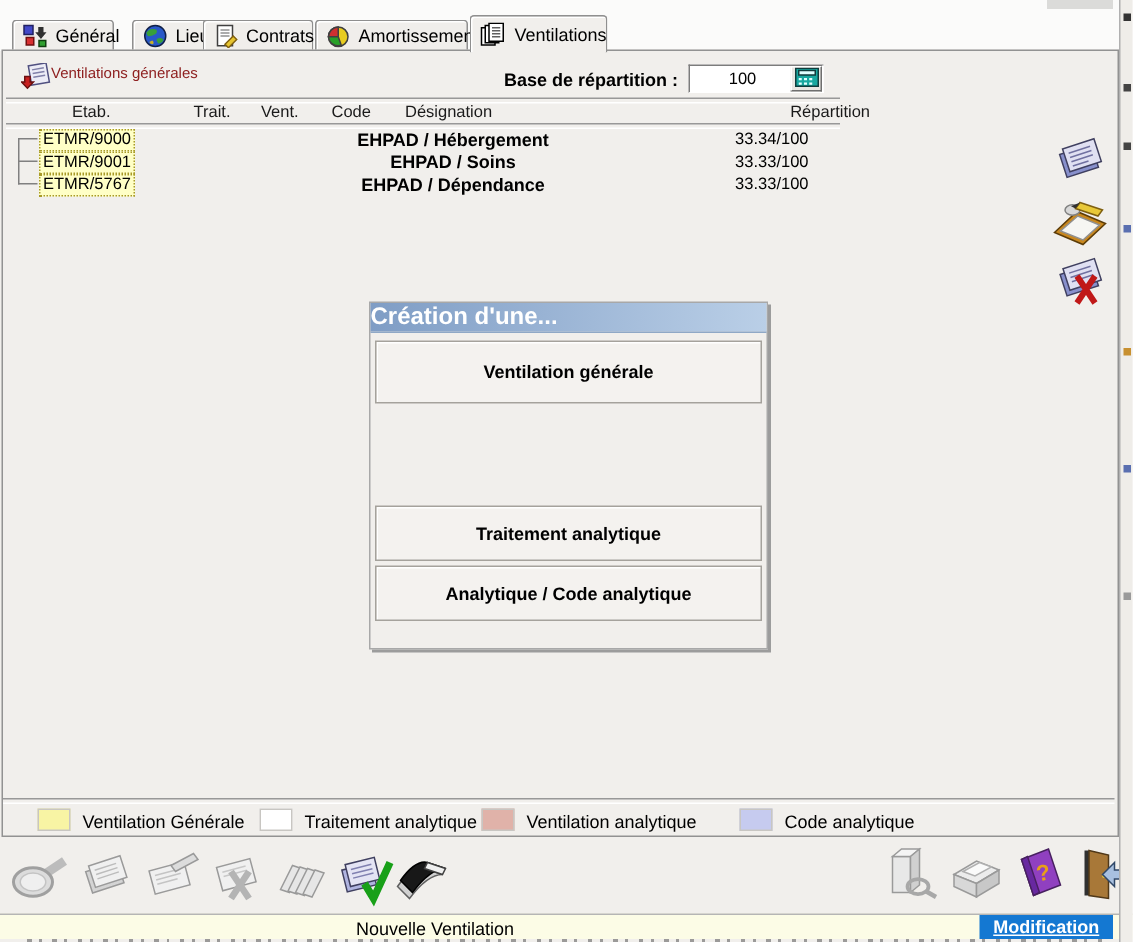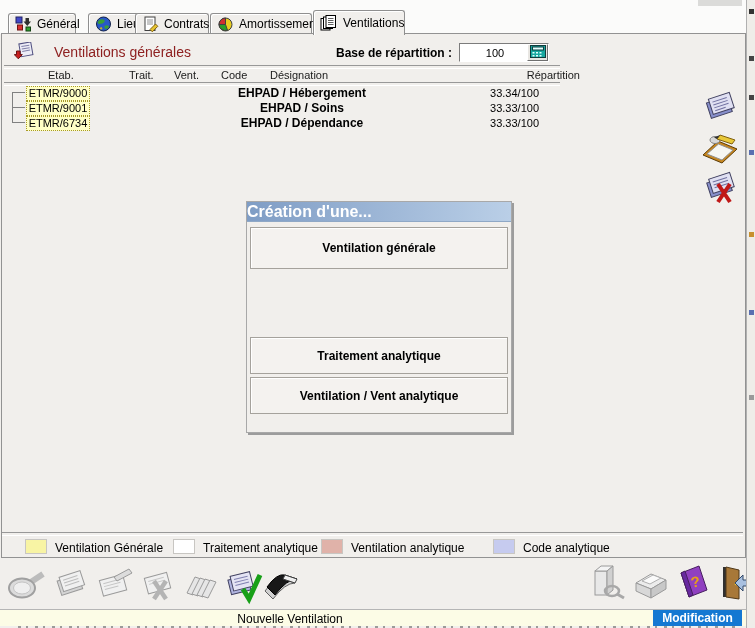--- a/index.html
+++ b/index.html
@@ -9,21 +9,21 @@
   .tabstrip { position:absolute; left:0; top:0; width:755px; height:34px; background:#fbfbfa; }
   .tab { position:absolute; display:flex; align-items:center; gap:5px; padding:0 6px; box-sizing:border-box;
          top:13px; height:21px; background:#f0eeeb; border:1px solid #8f8f8f; border-bottom:none;
          border-top-left-radius:3px; border-top-right-radius:3px; box-shadow:inset 1px 1px 0 #fff;
          font-size:12px; cursor:default; }
   .tab.active { top:10px; height:25px; background:#f1efec; z-index:6; }
   .tab svg { flex:0 0 auto; }
   
   .panel { position:absolute; left:1px; top:33px; width:743px; height:523px;
            background:#f1efec; border:1px solid #929292; }
-  .ptitle { position:absolute; left:52px; top:10px; font-size:14px; }
+  .ptitle { position:absolute; left:32px; top:10px; font-size:10px; }
   .hicon { position:absolute; left:12px; top:8px; }
   .baselabel { position:absolute; left:290px; top:12px; width:160px; text-align:right; font-weight:bold; font-size:12px; }
   .basefield { position:absolute; left:457px; top:9px; width:90px; height:19px; background:#fff;
                border:1px solid; border-color:#7c7c7c #ffffff #ffffff #7c7c7c; box-sizing:border-box; }
   .basefield input { position:absolute; left:0; top:0; width:64px; height:100%; border:none; background:#fff;
                text-align:center; font-family:"Liberation Sans",sans-serif; font-size:11px; padding:0 3px; outline:none; }
   .calcbtn { position:absolute; right:0; top:0; width:21px; height:17px; background:#e8e6e2;
              border:1px solid; border-color:#ffffff #6f6f6f #6f6f6f #ffffff; box-sizing:border-box; padding:0; cursor:pointer; }
   .groove { position:absolute; height:2px; border-top:1px solid #989898; border-bottom:1px solid #ffffff; }
   .colhdr { position:absolute; top:35px; font-size:11px; color:#1a1a1a;margin-left:41px; }
@@ -173,21 +173,21 @@
     <div class="treeline" style="left:10px;top:88px;width:13px;height:1px;"></div>
 
     <div class="etabbox" style="top: 52px; background-color: rgb(255, 255, 198);">ETMR/9000</div>
     <span class="desig" style="top:52px;">EHPAD / Hébergement</span>
     <span class="repart" style="top:53px;">33.34/100</span>
 
     <div class="etabbox" style="top: 67px; background-color: rgb(255, 255, 198);">ETMR/9001</div>
     <span class="desig" style="top:67px;">EHPAD / Soins</span>
     <span class="repart" style="top:68px;">33.33/100</span>
 
-    <div class="etabbox" style="top: 82px; background-color: rgb(255, 255, 198);">ETMR/6734</div>
+    <div class="etabbox" style="top: 82px; background-color: rgb(255, 255, 198);">ETMR/5767</div>
     <span class="desig" style="top:82px;">EHPAD / Dépendance</span>
     <span class="repart" style="top:83px;">33.33/100</span>
 
     <button class="sidebtn" style="top:54px;">
       <svg width="38" height="32" viewBox="0 0 38 32">
           <g transform="rotate(-18 19 16)">
             <rect x="7" y="9" width="22" height="16" fill="#8890cc" stroke="#404060"></rect>
             <rect x="10" y="6" width="22" height="16" fill="#e0e0f2" stroke="#404060"></rect>
             <g stroke="#7070a0">
               <line x1="13" y1="10" x2="28" y2="10"></line>
@@ -219,21 +219,21 @@
             </g>
           </g>
           <path d="M17 13 L29 31 M29 13 L17 31" stroke="#c01818" stroke-width="4" fill="none"></path>
         </svg>
     </button>
 
     <div class="dialog">
       <div class="dlg-title">Création d'une...</div>
       <button class="dlg-btn" style="top:25px;height:42px;">Ventilation générale</button>
       <button class="dlg-btn" style="top:135px;height:37px;">Traitement analytique</button>
-      <button class="dlg-btn" style="top:175px;height:37px;">Ventilation / Vent analytique</button>
+      <button class="dlg-btn" style="top:175px;height:37px;">Analytique / Code analytique</button>
     </div>
 
     <div class="groove" style="left:0;top:498px;width:741px;"></div>
     <div class="legend-swatch" style="left: 23px; background-color: rgb(248, 244, 164);"></div>
     <span class="legend-label" style="left:53px;">Ventilation Générale</span>
     <div class="legend-swatch" style="left: 171px; background-color: rgb(255, 255, 255);"></div>
     <span class="legend-label" style="left:201px;">Traitement analytique</span>
     <div class="legend-swatch" style="left: 319px; background-color: rgb(224, 178, 169);"></div>
     <span class="legend-label" style="left:349px;">Ventilation analytique</span>
     <div class="legend-swatch" style="left: 491px; background-color: rgb(198, 203, 239);"></div>
@@ -345,21 +345,21 @@
     <svg width="40" height="44" viewBox="0 0 40 44">
         <rect x="10" y="6" width="3" height="30" fill="#303030"></rect>
         <path d="M13 6 L26 9 L26 38 L13 36 Z" fill="#a87838" stroke="#503818"></path>
         <circle cx="23" cy="23" r="1.3" fill="#e8c838"></circle>
         <path d="M38 19 L30 19 L30 14 L22 22 L30 30 L30 25 L38 25 Z" fill="#a8c0e0" stroke="#304868"></path>
       </svg>
   </button>
 
   <div class="statusbar">
     <span class="status-msg">Nouvelle Ventilation</span>
-    <span class="mode-box" style="background-color: rgb(20, 120, 210);">Modification</span>
+    <span class="mode-box" style="background-color: rgb(20, 120, 210); text-decoration: underline;">Modification</span>
   </div>
   <div class="clipped"></div>
 
   <div class="sliver">
     <i style="top:9px;background:#333;"></i>
     <i style="top:56px;background:#444;"></i>
     <i style="top:95px;background:#444;"></i>
     <i style="top:150px;background:#5a6fb0;"></i>
     <i style="top:232px;background:#c89030;"></i>
     <i style="top:310px;background:#5a6fb0;"></i>

